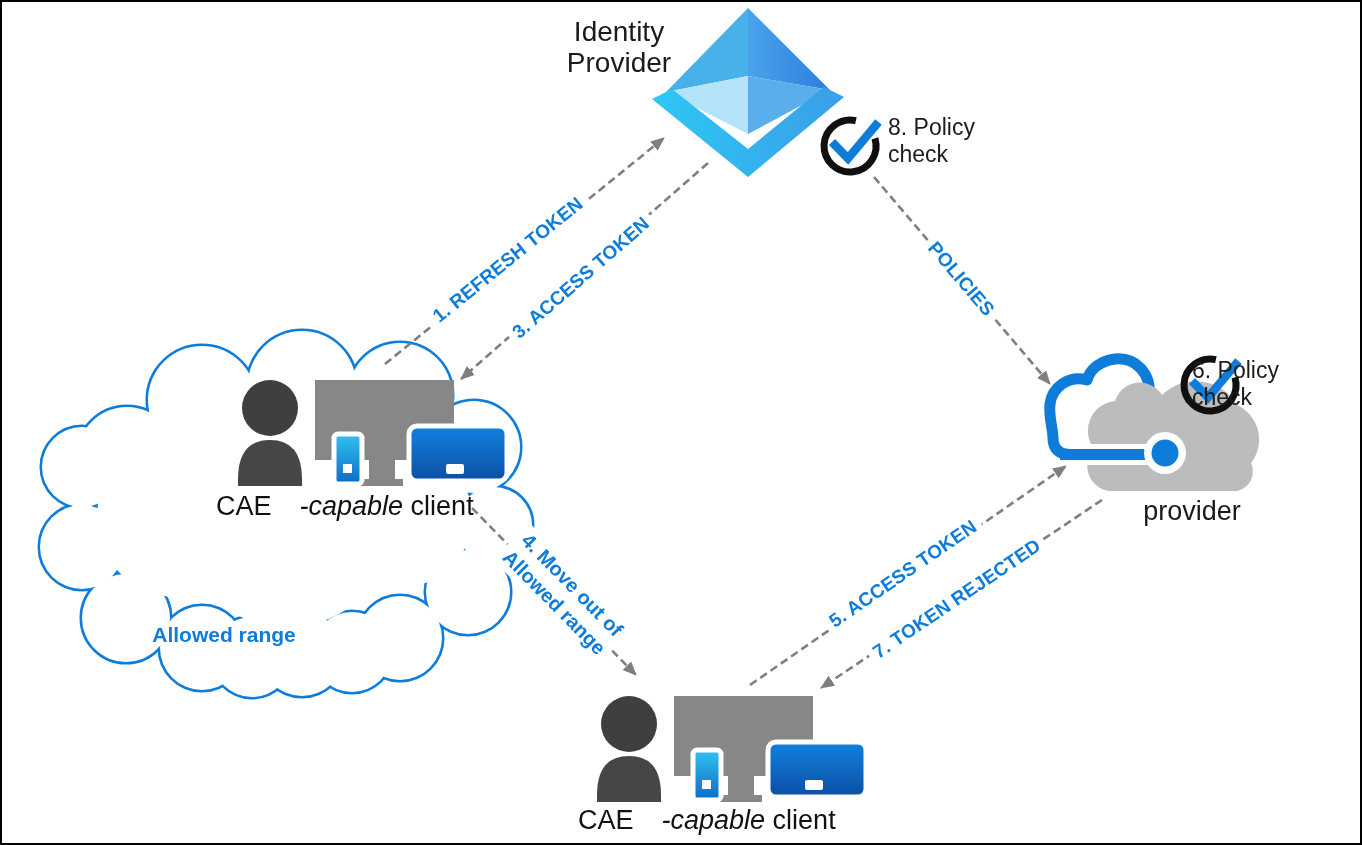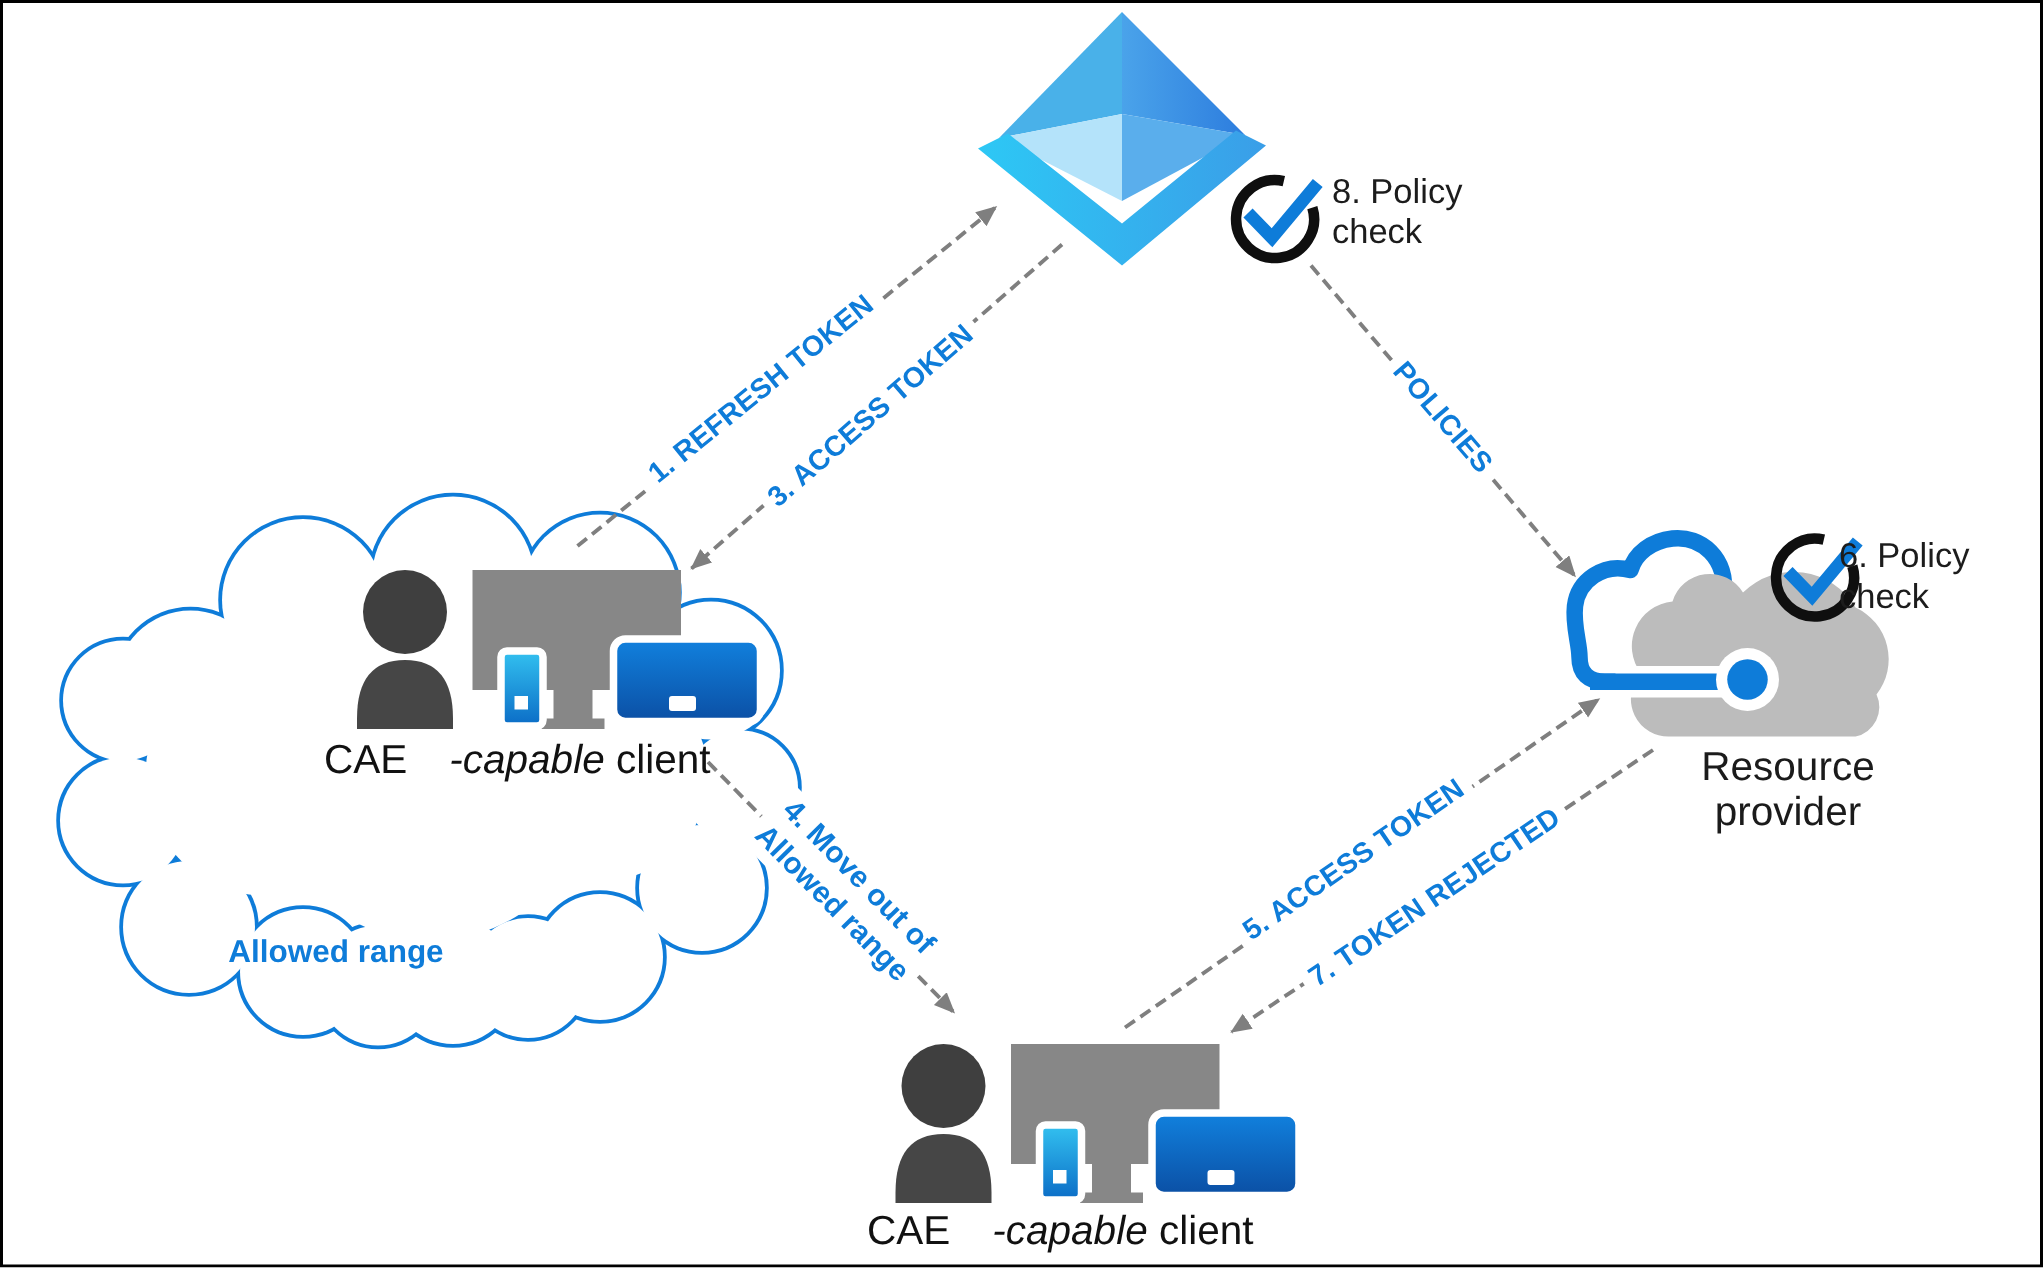--- a/index.html
+++ b/index.html
@@ -180,33 +180,36 @@
 
   <g fill="none">
     <path d="M 1232.9 375.4 A 26 26 0 1 1 1213.9 357.7" stroke="#0f0f0f" stroke-width="7"></path>
     <polyline points="1190,379 1206,395.5 1236.5,359" stroke="#0e7cd9" stroke-width="8.5"></polyline>
   </g>
 
   <use href="#clientIcon" x="228" y="377"></use>
   <use href="#clientIcon" x="587" y="693"></use>
 </svg>
 
+<div class="lbl node-label" style="left:537px;top:14px;width:160px;">
+  <div>Identity</div>
+  <div>Provider</div>
+</div>
 
 <div class="lbl policy-label" style="left:886px;top:112px;">
   <div>8. Policy</div>
   <div>check</div>
 </div>
 
-<div class="lbl policy-label" style="left:1224px;top:355px;">
+<div class="lbl policy-label" style="left:1190px;top:355px;">
   <div>6. Policy</div>
   <div>check</div>
 </div>
 
 <div class="lbl node-label" style="left:1110px;top:494px;width:160px;font-size:27px;line-height:30px;">
-  <div>Resource</div>
   <div>provider</div>
 </div>
 
 <div class="lbl client-label" style="left:214px;top:489px;width:240px;"><span class="b">CAE</span><span class="i">-capable</span><span> client</span></div>
 
 <div class="lbl client-label" style="left:576px;top:803px;width:240px;"><span class="b">CAE</span><span class="i">-capable</span><span> client</span></div>
 
 <div class="lbl range-label" style="left:112px;top:621px;width:220px;">Allowed range</div>
 
 <div class="flow-label" style="left:506px;top:258px;--r:-39deg;">1. REFRESH TOKEN</div>

